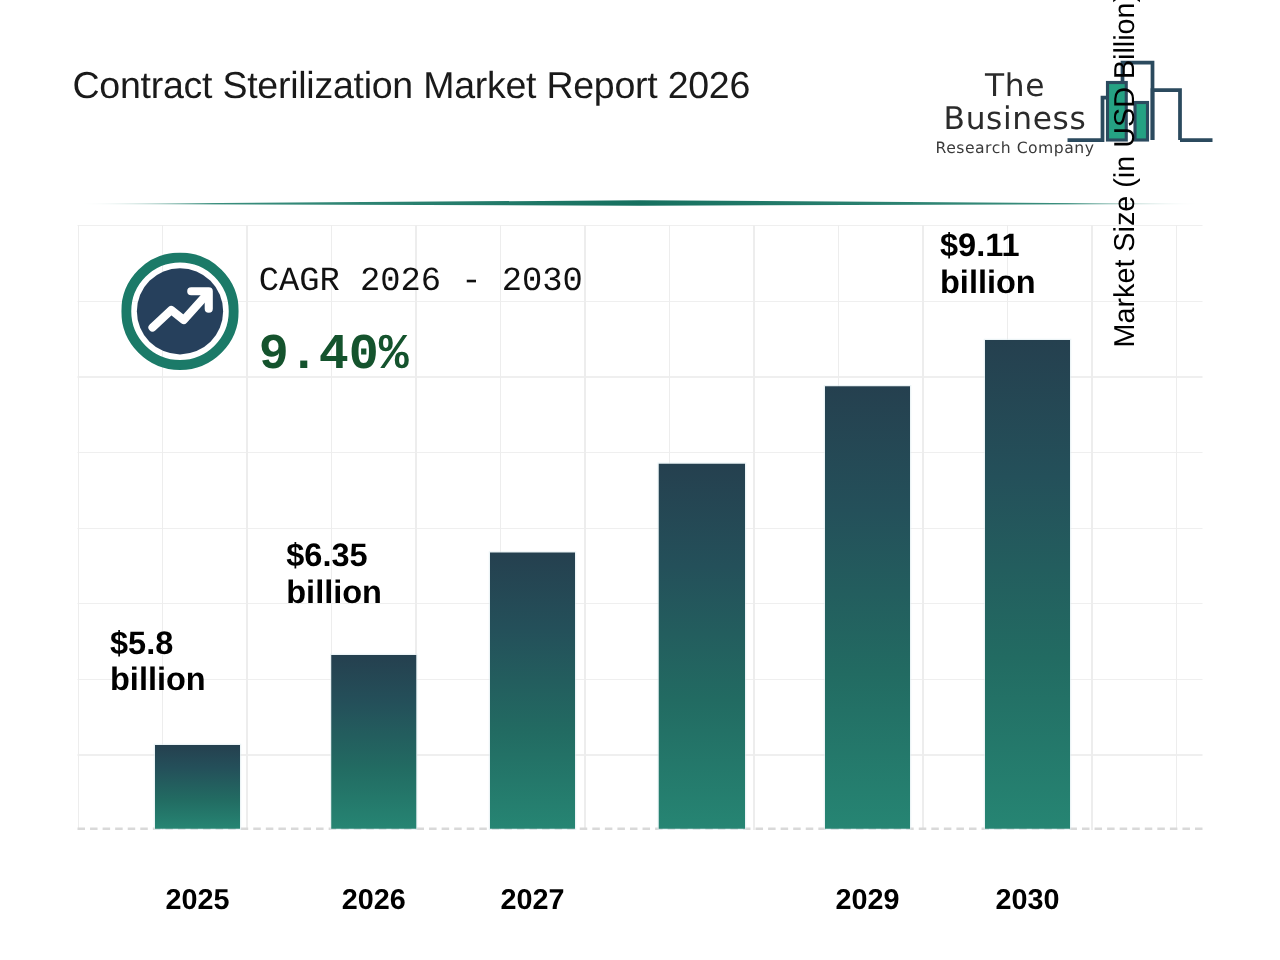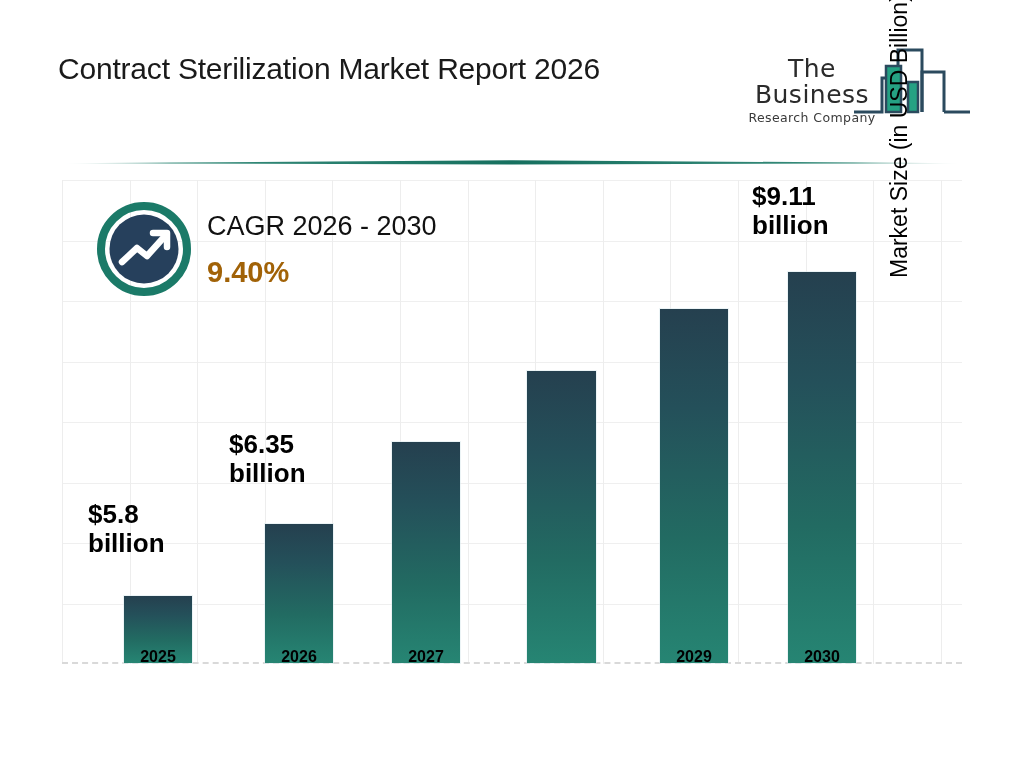--- a/index.html
+++ b/index.html
@@ -48,35 +48,35 @@
     box-shadow:0 0 0 1px rgba(220,235,238,.55);
   }
   .bars-layer{position:absolute; left:0; top:0; width:1024px; height:768px;}
 
   .bar-label{
     position:absolute; text-align:left;
     font-size:26px; font-weight:bold; color:#000;
     line-height:1.13; width:140px;
   }
   .x-label{
-    position:absolute; top:648px; width:120px; text-align:center;
-    font-size:16px; font-weight:bold; color:#000;
+    position:absolute; top:706px; width:120px; text-align:center;
+    font-size:23px; font-weight:bold; color:#000;
   }
   .y-axis-title{
     position:absolute; left:886px; top:278px;
     width:400px; transform:rotate(-90deg); transform-origin:left top;
     font-size:23px; color:#000; white-space:nowrap;
   }
 
   
-  .cagr{position:absolute; left:97px; top:202px; width:400px; height:104px;}
+  .cagr{position:absolute; left:97px; top:202px; width:400px; height:104px;font-family:Liberation Mono, monospace;}
   .cagr-icon{position:absolute; left:0; top:0; width:94px; height:94px;}
   .cagr-text{position:absolute; left:110px; top:10px;}
   .cagr-period{font-size:27px; color:#111; line-height:1.1; white-space:nowrap;}
-  .cagr-value{font-size:29px; font-weight:bold; color:#a16207; margin-top:14px;}
+  .cagr-value{font-size:40px; font-weight:bold; color:#14532d; margin-top:20px;}
 </style>
 </head>
 <body>
 
 <div id="page">
 
   <div class="title">Contract Sterilization Market Report 2026</div>
 
   <div class="logo">
     <div class="logo-text">

